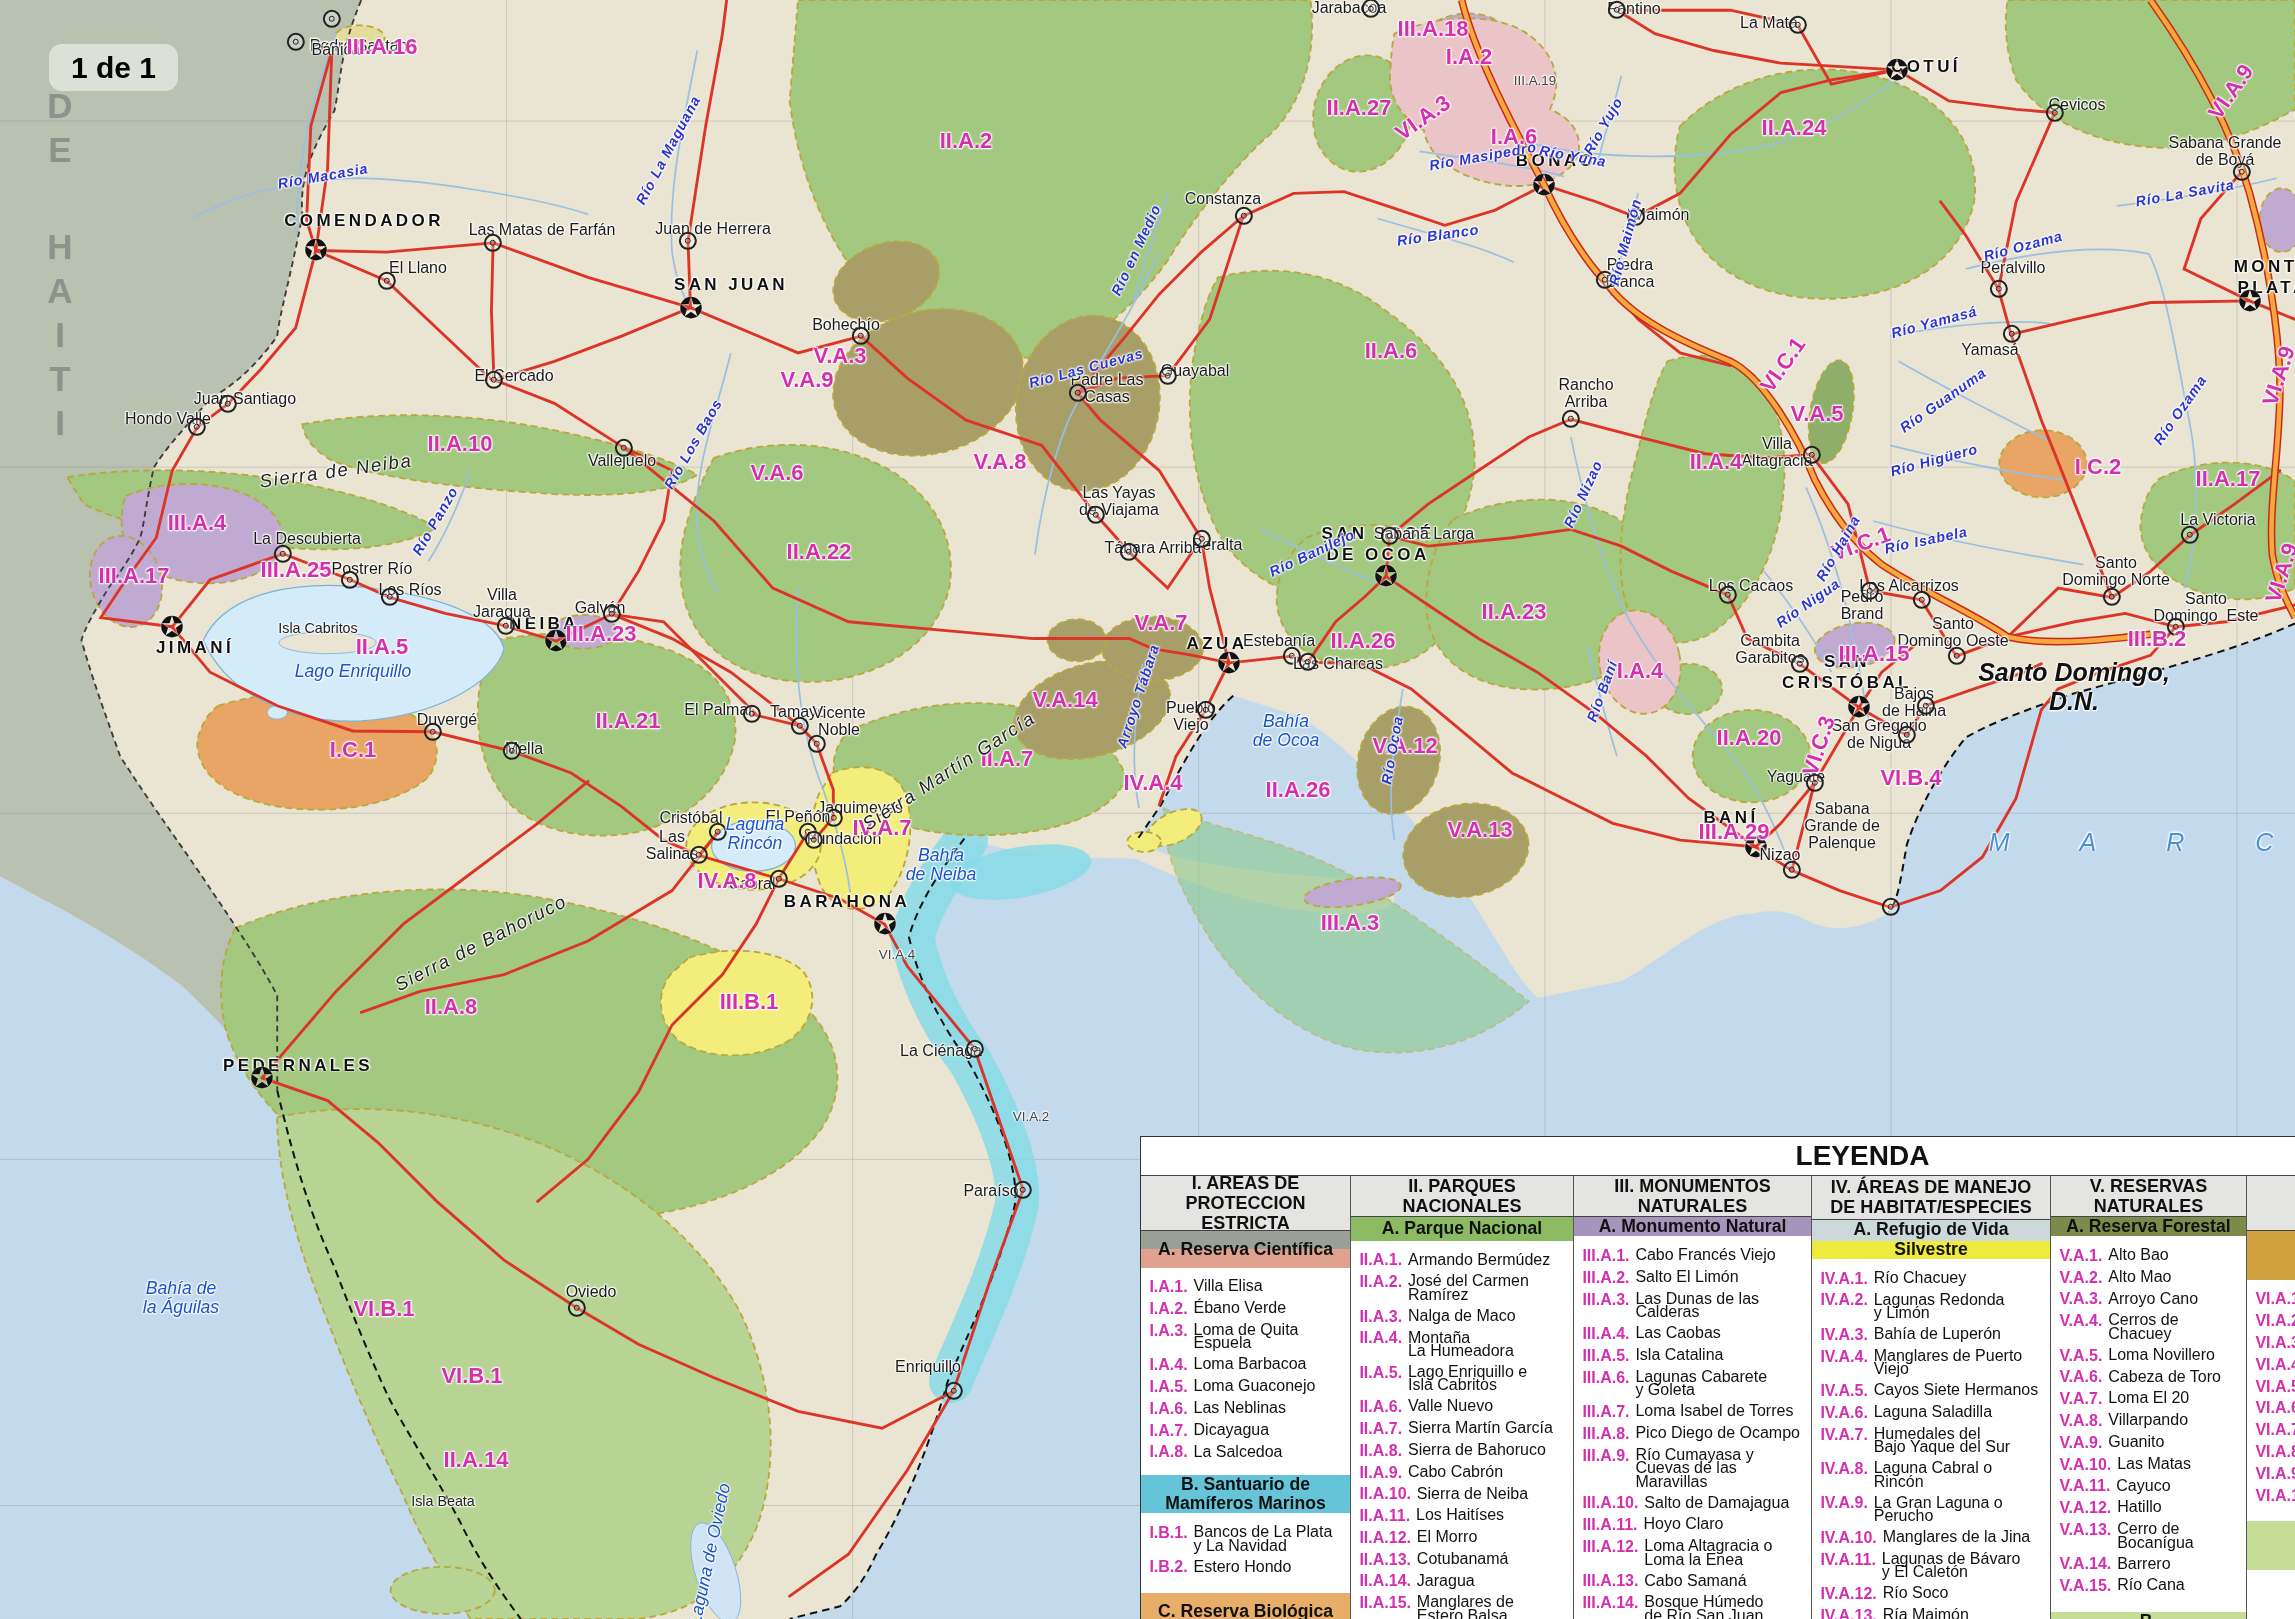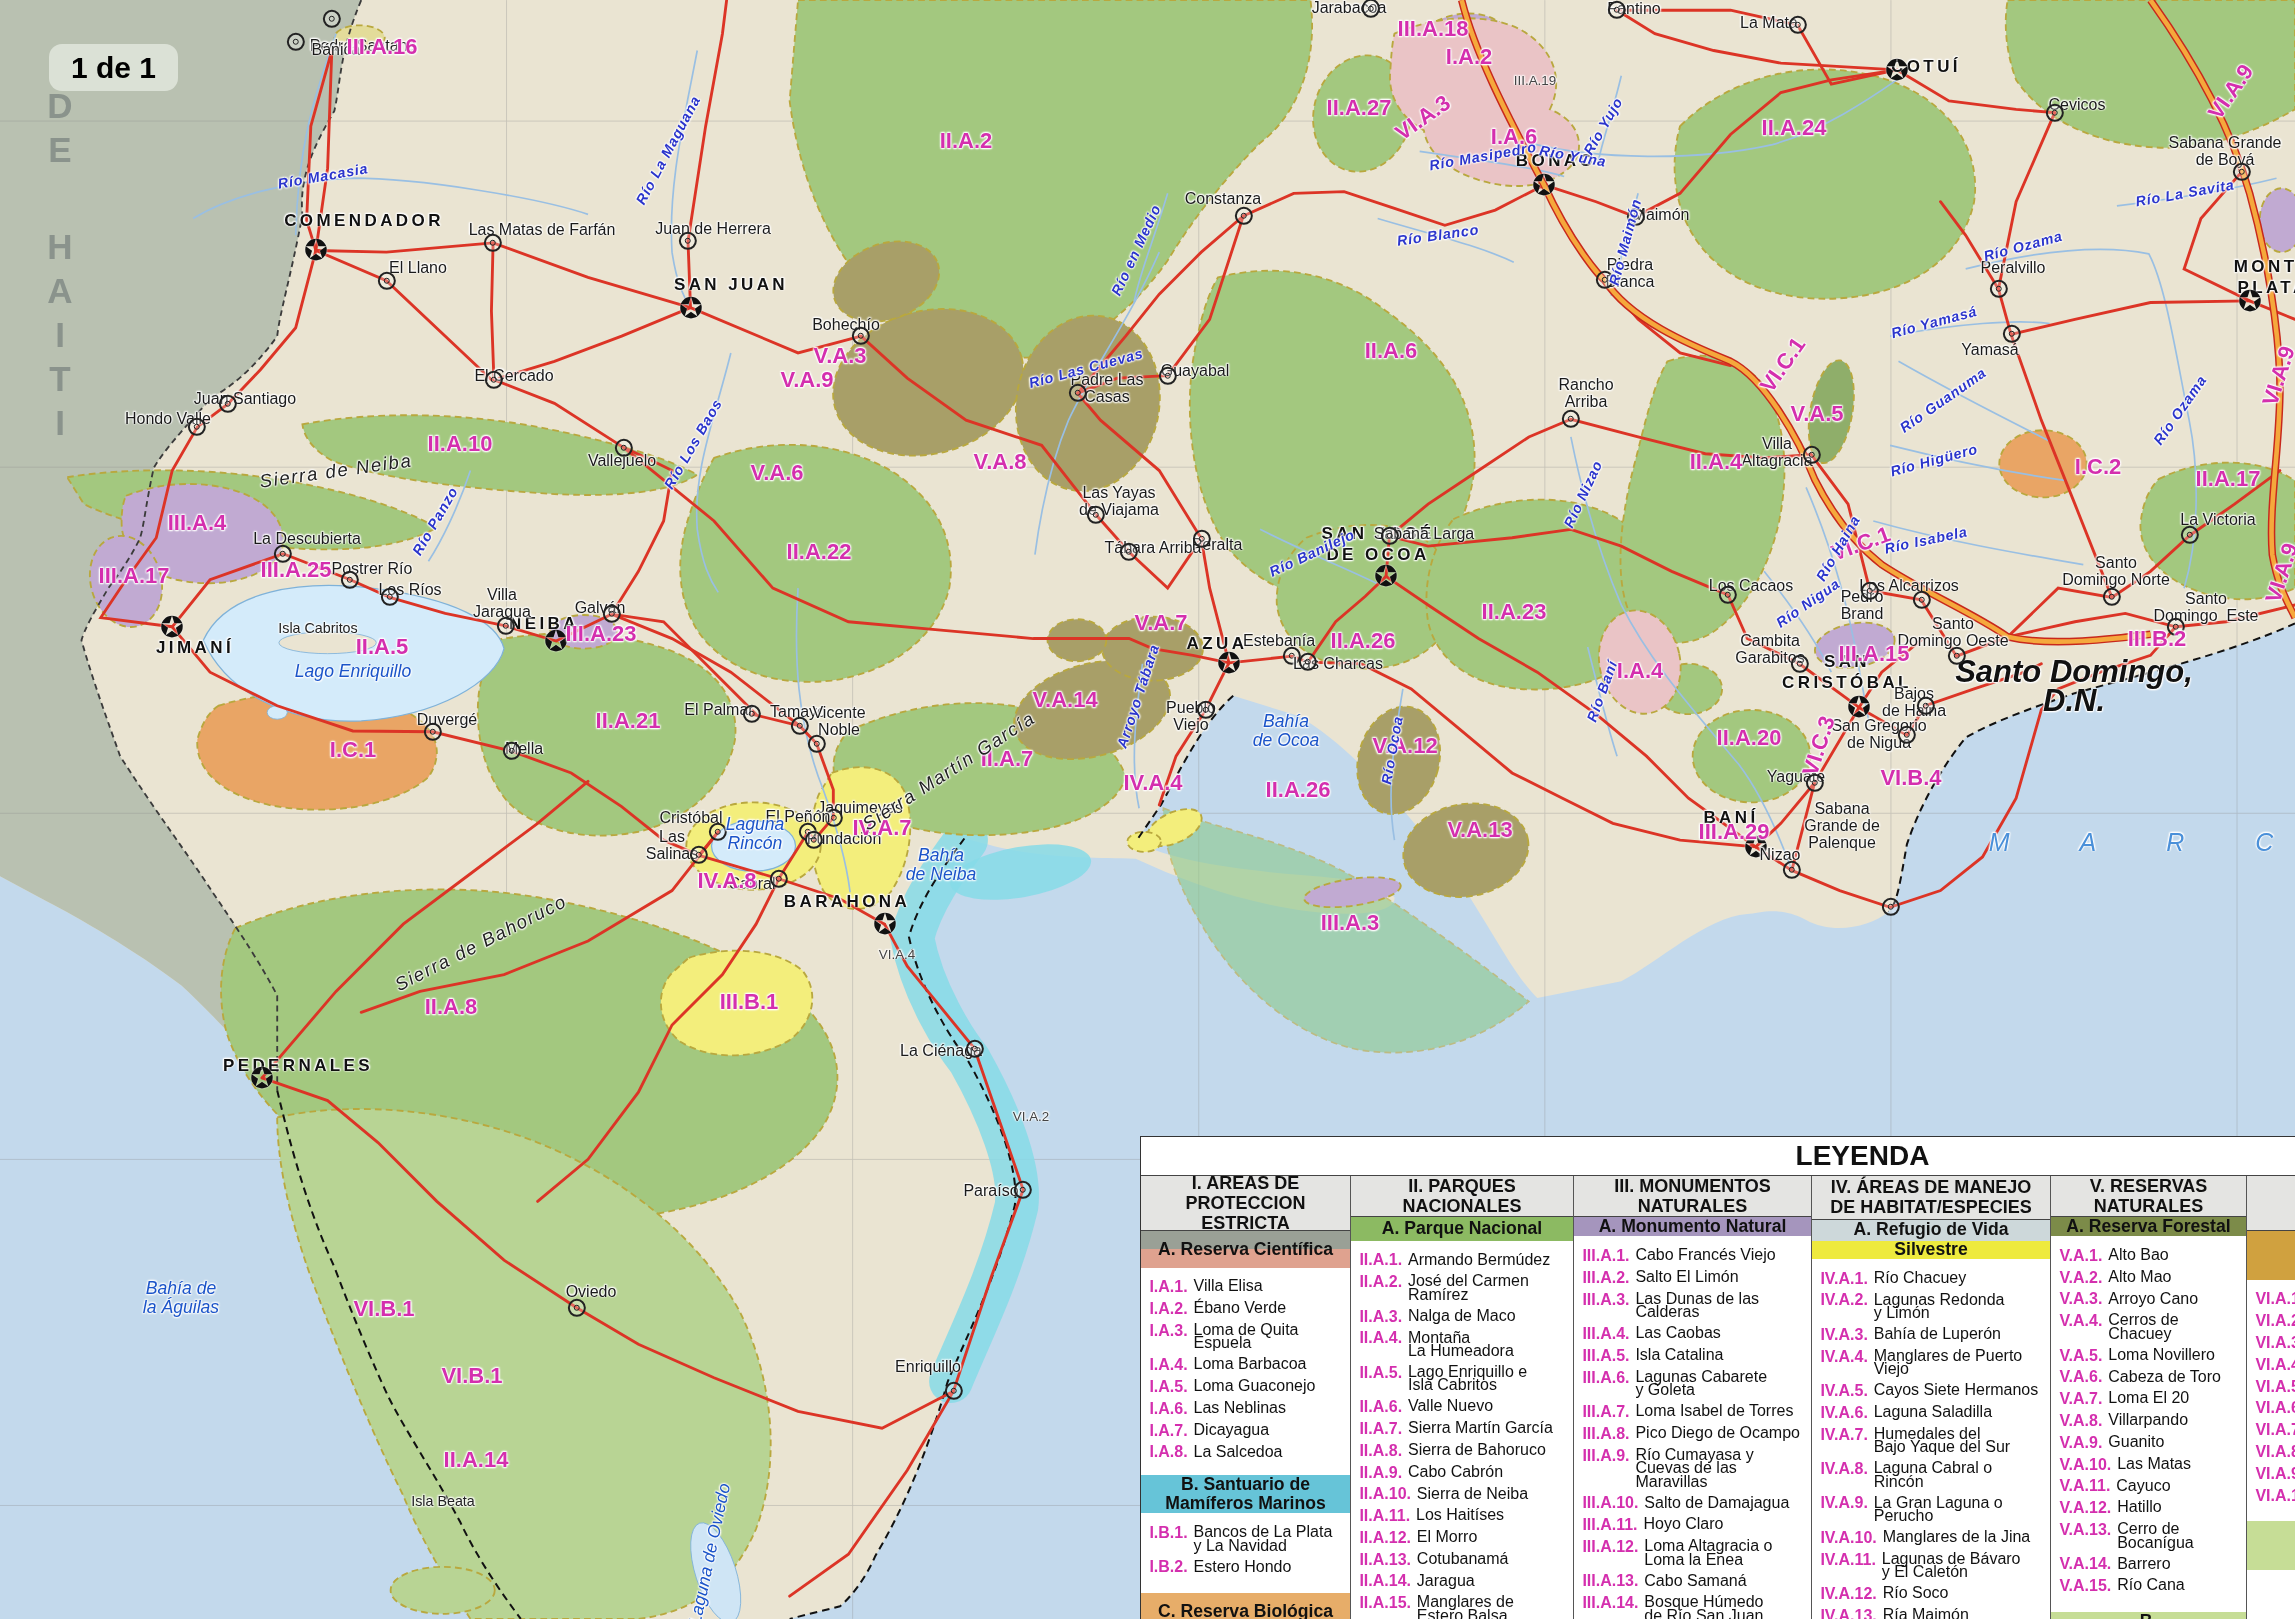--- a/index.html
+++ b/index.html
@@ -11,21 +11,21 @@
        text-shadow:0.8px 0.8px 1.7px #fff,-0.8px -0.8px 1.7px #fff,0.8px -0.8px 1.7px #fff,-0.8px 0.8px 1.7px #fff;}
   .town{font-size:16px;color:#1a1a1a;line-height:17px;}
   .prov{font-size:17px;font-weight:bold;letter-spacing:3.4px;color:#111;line-height:21px;}
   .area{font-size:22px;font-weight:bold;color:#d42fae;}
   .river{font-size:14.3px;font-style:italic;font-weight:bold;color:#2b35cc;letter-spacing:0.8px;}
   .water{font-size:17.6px;font-style:italic;color:#1b54c9;line-height:19.3px;}
   .range{font-size:18.5px;font-style:italic;color:#222;letter-spacing:1.7px;}
   .gcode{font-size:13.4px;color:#444;}
   .plain{font-size:14.3px;color:#222;}
   .sea-name{font-size:25px;color:#4a90d9;letter-spacing:32px;font-style:italic;}
-  .sd-dn{font-size:31px;font-weight:bold;font-style:italic;color:#111;line-height:28.6px;}
+  .sd-dn{font-size:25px;font-weight:bold;font-style:italic;color:#111;line-height:28.6px;}
   .mk-town{position:absolute;width:14.3px;height:14.3px;border:2.1px solid #222;border-radius:50%;
            transform:translate(-50%,-50%);background:rgba(255,255,255,.25);}
   .mk-town::after{content:"";position:absolute;left:50%;top:50%;width:4.2px;height:4.2px;
            border:1.7px solid #222;border-radius:50%;transform:translate(-50%,-50%);}
   .mk-cap{position:absolute;transform:translate(-50%,-50%);font-size:28.6px;color:#111;
            text-shadow:0 0 1.7px #fff;line-height:28.6px;}
   
   .haiti-word{position:absolute;font-size:35px;font-weight:bold;color:#8a938c;line-height:44px;
               white-space:pre;text-align:center;transform:translate(-50%,0);letter-spacing:0;}
   #badge{position:absolute;left:49px;top:44px;background:rgba(223,228,218,.9);border-radius:13px;

